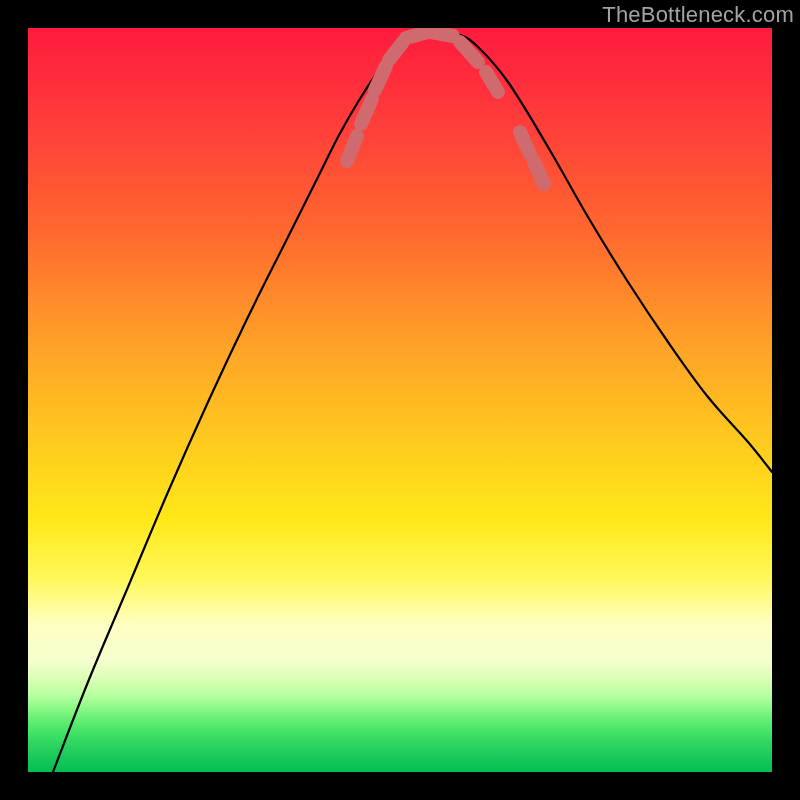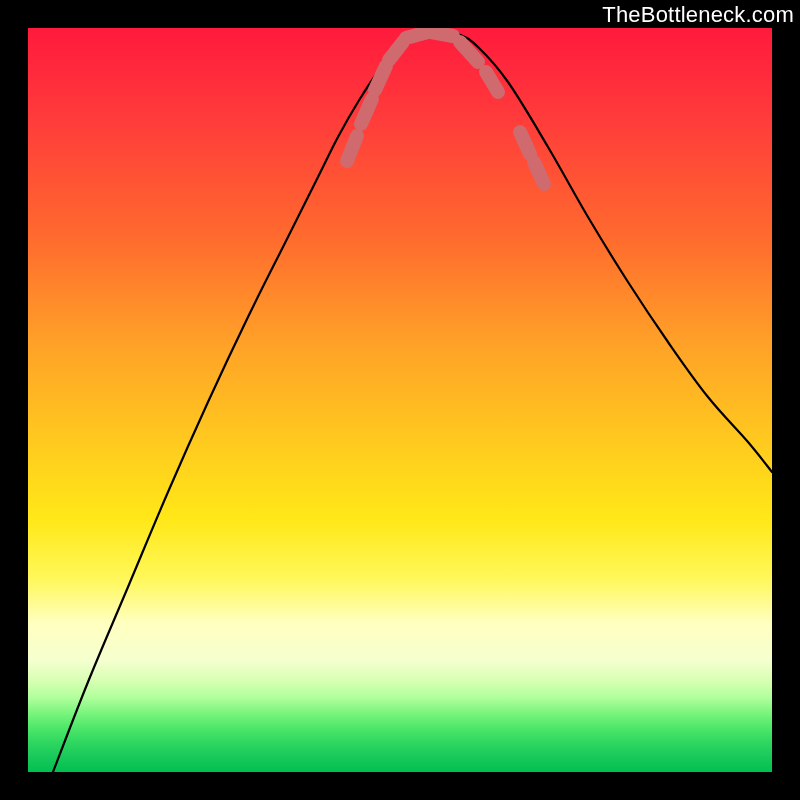--- a/index.html
+++ b/index.html
@@ -42,21 +42,21 @@
       #4ee86a 94%,
       #2fd760 96%,
       #18c95a 98%,
       #00c050 100%
     );
   }
   .watermark {
     position: absolute;
     top: 2px;
     right: 6px;
-    color: #ffffff;
+    color: #a3a3a3;
     font-size: 22px;
     letter-spacing: 0.2px;
     font-weight: 500;
     user-select: none;
   }
   svg.curve {
     position: absolute;
     left: 0;
     top: 0;
     width: 744px;

